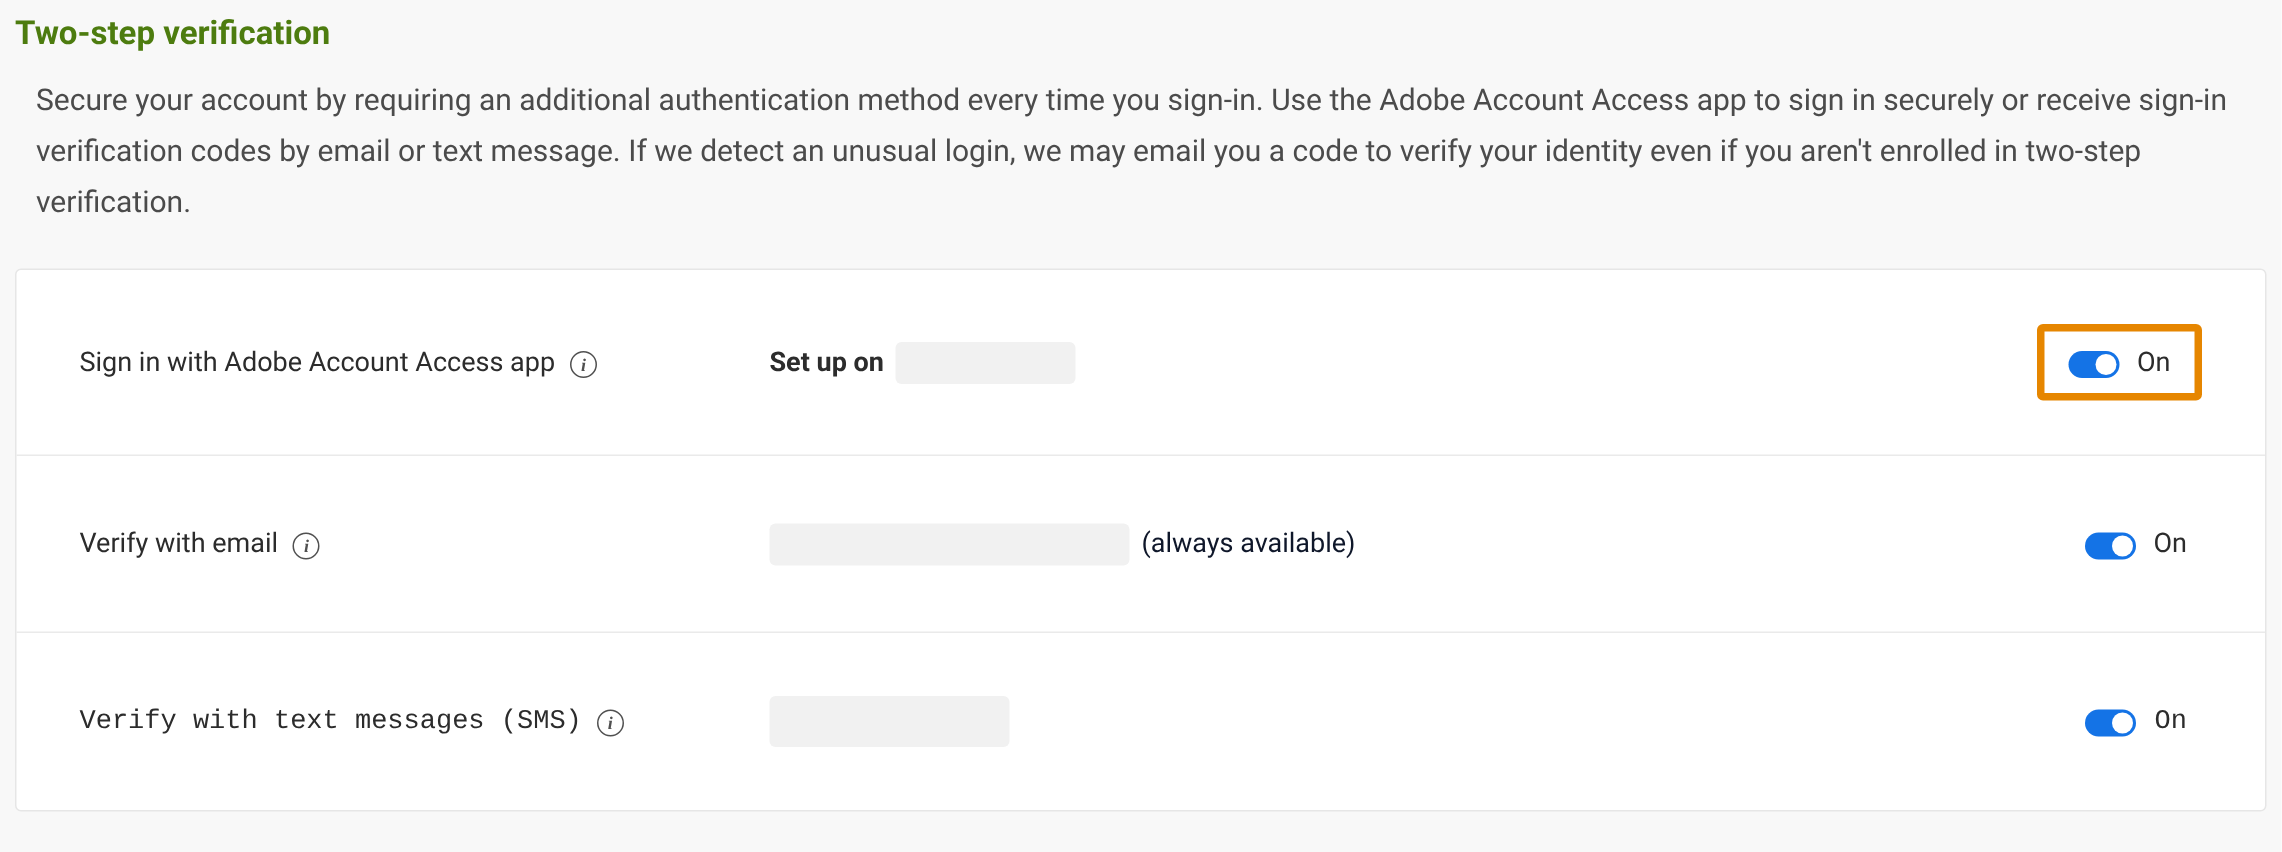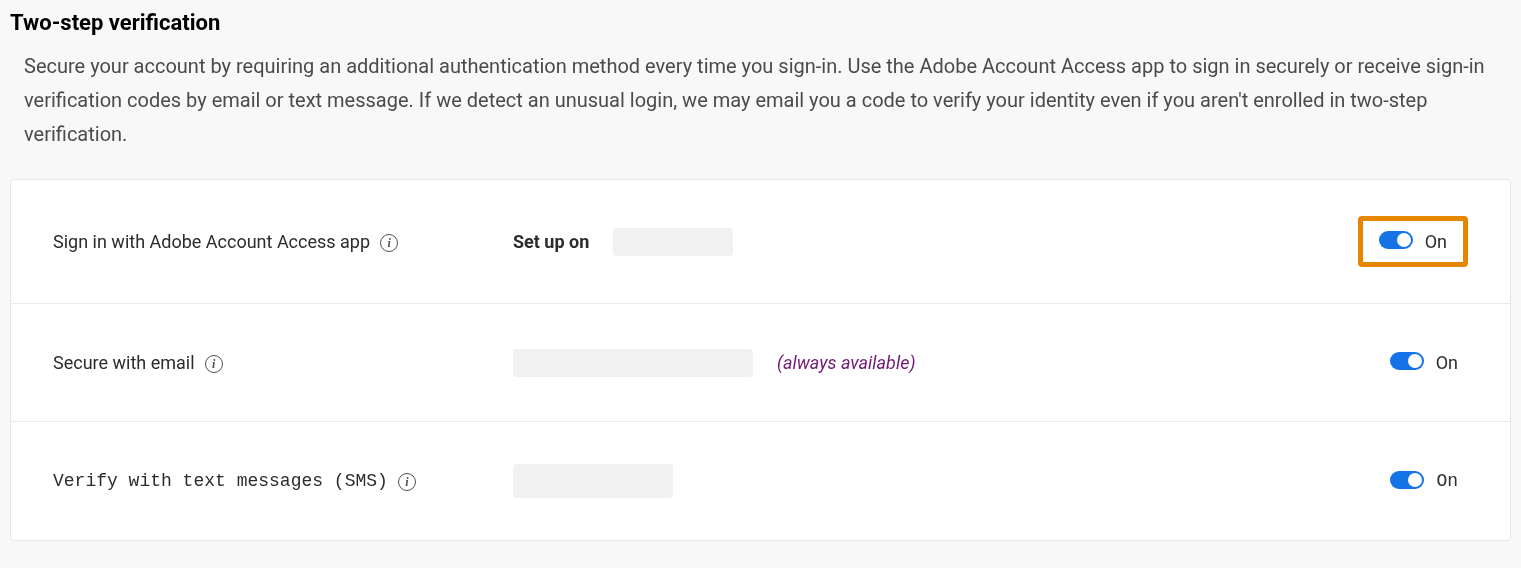--- a/index.html
+++ b/index.html
@@ -6,21 +6,21 @@
     body {
       font-family: -apple-system, BlinkMacSystemFont, "Segoe UI", Roboto, Helvetica, Arial, sans-serif;
       background: #f8f8f8;
       color: #2c2c2c;
       padding: 10px 10px 18px 10px;
       width: 1521px;
     }
     .section-title {
       font-size: 22px;
       font-weight: 700;
-      color: #000000;
+      color: #4d7c0f;
       margin-bottom: 14px;
     }
     .section-description {
       font-size: 20px;
       color: #4b4b4b;
       line-height: 1.7;
       margin-bottom: 28px;
       max-width: 1500px;
       margin-left: 14px;
     }
@@ -61,38 +61,38 @@
       color: #505050;
       font-family: Georgia, serif;
       cursor: pointer;
     }
     .info-icon::before { content: "i"; font-style: italic; }
 
     .col-mid {
       flex: 1;
       display: flex;
       align-items: center;
-      gap: 24px;
+      gap: 8px;
       font-size: 18px;
       color: #2c2c2c;
     }
     .bold { font-weight: 700; }
     .redacted {
       display: inline-block;
       background: #f1f1f1;
       border-radius: 4px;
       height: 28px;
     }
     .redacted.sm { width: 120px; }
     .redacted.md { width: 240px; }
     .redacted.lg { width: 160px; height: 34px; }
 
     .col-toggle {
       display: flex;
-      align-items: flex-start;
+      align-items: flex-end;
       gap: 12px;
       padding: 6px 10px;
     }
     .highlight-box {
       border: 5px solid #e68600;
       border-radius: 4px;
       padding: 10px 16px;
     }
 
     .switch {
@@ -111,21 +111,21 @@
       right: 2px;
       width: 14px;
       height: 14px;
       background: #fff;
       border-radius: 50%;
     }
     .toggle-label {
       font-size: 18px;
       color: #2c2c2c;
     }
-    .mid-suffix { color: #701a75; font-style: italic; }
+    .mid-suffix { color: #0f172a; }
   </style>
 </head>
 <body>
 
 <h2 class="section-title">Two-step verification</h2>
 <p class="section-description">Secure your account by requiring an additional authentication method every time you sign-in. Use the Adobe Account Access app to sign in securely or receive sign-in verification codes by email or text message. If we detect an unusual login, we may email you a code to verify your identity even if you aren't enrolled in two-step verification.</p>
 
 <div class="card">
 
   <div class="row">
@@ -138,21 +138,21 @@
       <span class="redacted sm"></span>
     </div>
     <div class="col-toggle highlight-box">
       <span class="switch" role="switch" aria-checked="true"></span>
       <span class="toggle-label">On</span>
     </div>
   </div>
 
   <div class="row">
     <div class="col-label">
-      <span class="label-text">Secure with email</span>
+      <span class="label-text">Verify with email</span>
       <span class="info-icon"></span>
     </div>
     <div class="col-mid">
       <span class="redacted md"></span>
       <span class="mid-suffix">(always available)</span>
     </div>
     <div class="col-toggle">
       <span class="switch" role="switch" aria-checked="true"></span>
       <span class="toggle-label">On</span>
     </div>

